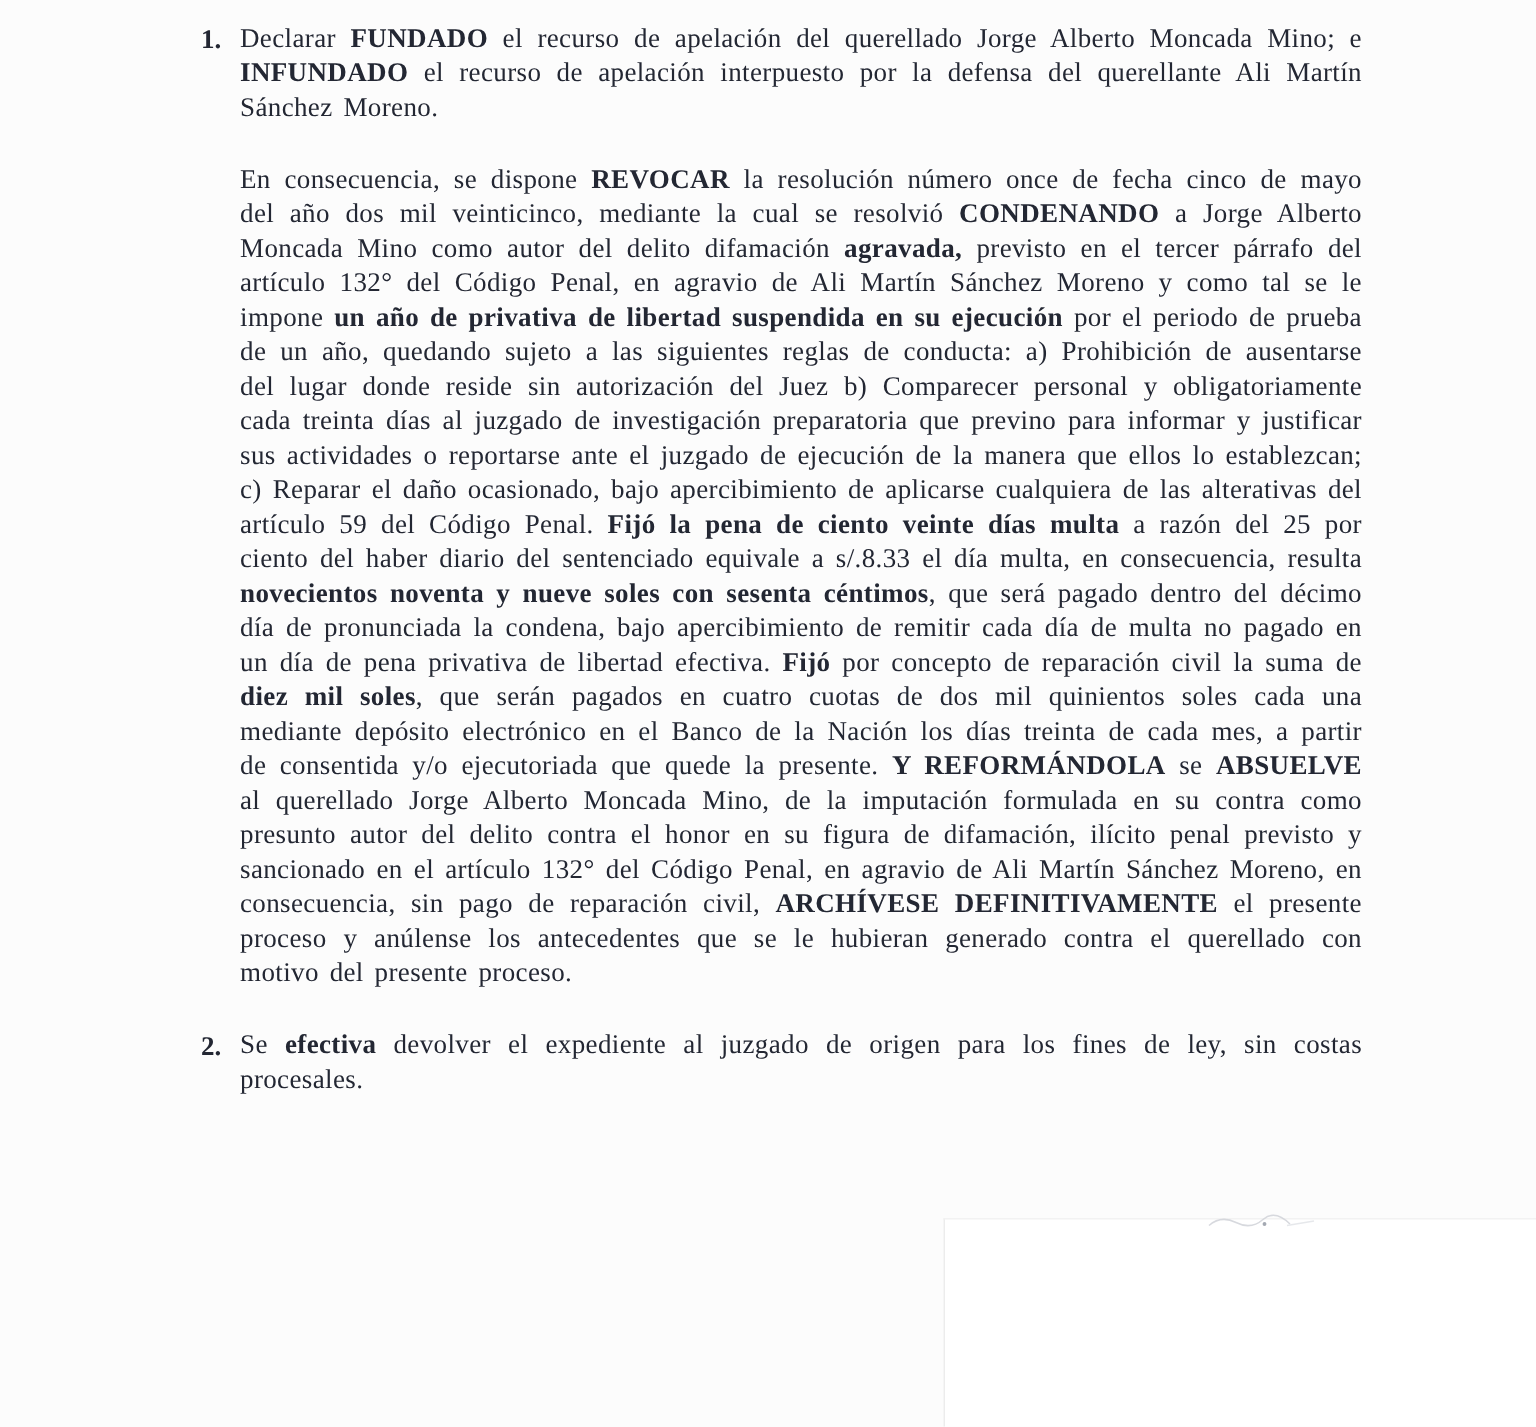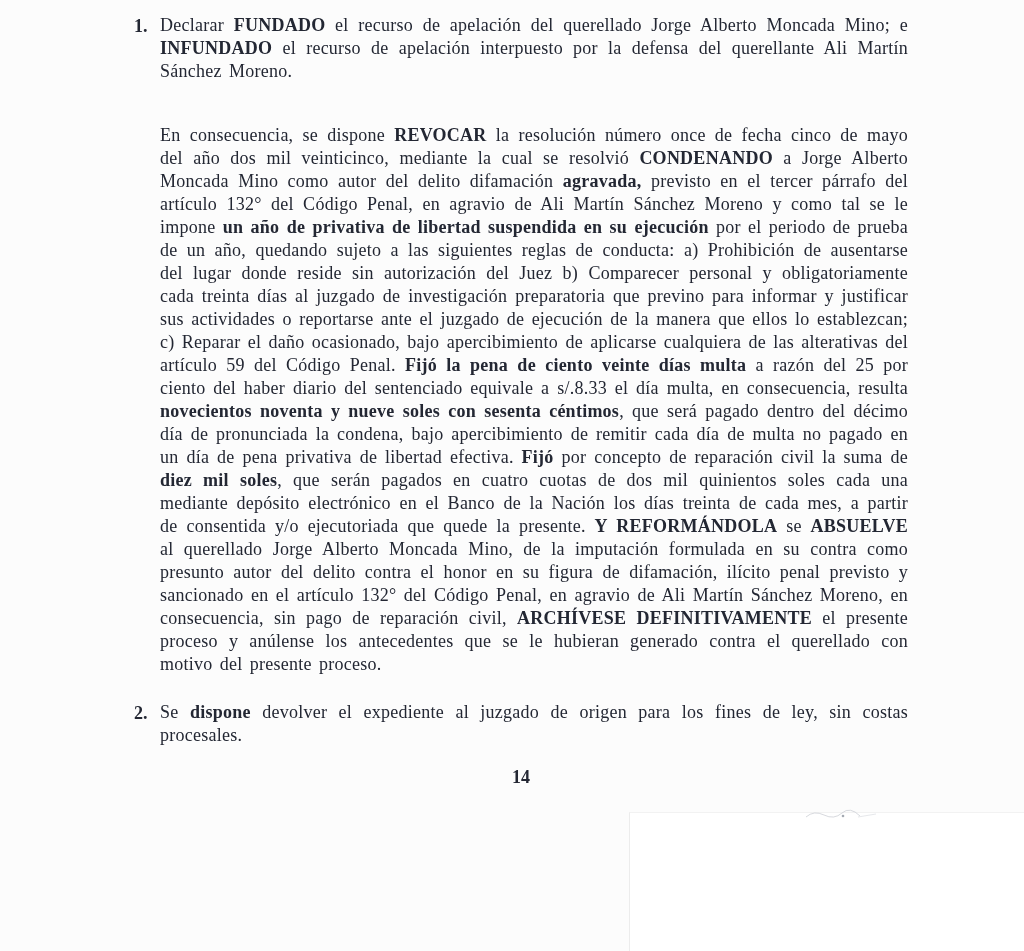--- a/index.html
+++ b/index.html
@@ -25,21 +25,21 @@
     line-height: 25.5px;
   }
   .item-body {
     width: 748px;
     text-align: justify;
     font-size: 18px;
     line-height: 23px;
     letter-spacing: 0.25px;
     word-spacing: 2.5px;
   }
-  .para + .para { margin-top: 41px; font-family: Liberation Serif, serif; }
+  .para + .para { margin-top: 25px; font-family: Liberation Serif, serif; }
   .b { font-weight: 700; }
   .page-number {
     margin-top: 18px;
     width: 774px;
     text-align: center;
     font-weight: 700;
     font-size: 18px;
     line-height: 25px;
   }
   .scan-overlay {
@@ -65,25 +65,24 @@
     <div class="item-number">1.</div>
     <div class="item-body">
       <div class="para"><span>Declarar </span><span class="b">FUNDADO</span><span> el recurso de apelación del querellado Jorge Alberto Moncada Mino; e </span><span class="b">INFUNDADO</span><span> el recurso de apelación interpuesto por la defensa del querellante Ali Martín Sánchez Moreno.</span></div>
       <div class="para"><span>En consecuencia, se dispone </span><span class="b">REVOCAR</span><span> la resolución número once de fecha cinco de mayo del año dos mil veinticinco, mediante la cual se resolvió </span><span class="b">CONDENANDO</span><span> a Jorge Alberto Moncada Mino como autor del delito difamación </span><span class="b">agravada,</span><span> previsto en el tercer párrafo del artículo 132° del Código Penal, en agravio de Ali Martín Sánchez Moreno y como tal se le impone </span><span class="b">un año de privativa de libertad suspendida en su ejecución</span><span> por el periodo de prueba de un año, quedando sujeto a las siguientes reglas de conducta: a) Prohibición de ausentarse del lugar donde reside sin autorización del Juez b) Comparecer personal y obligatoriamente cada treinta días al juzgado de investigación preparatoria que previno para informar y justificar sus actividades o reportarse ante el juzgado de ejecución de la manera que ellos lo establezcan; c) Reparar el daño ocasionado, bajo apercibimiento de aplicarse cualquiera de las alterativas del artículo 59 del Código Penal. </span><span class="b">Fijó la pena de ciento veinte días multa</span><span> a razón del 25 por ciento del haber diario del sentenciado equivale a s/.8.33 el día multa, en consecuencia, resulta </span><span class="b">novecientos noventa y nueve soles con sesenta céntimos</span><span>, que será pagado dentro del décimo día de pronunciada la condena, bajo apercibimiento de remitir cada día de multa no pagado en un día de pena privativa de libertad efectiva. </span><span class="b">Fijó</span><span> por concepto de reparación civil la suma de </span><span class="b">diez mil soles</span><span>, que serán pagados en cuatro cuotas de dos mil quinientos soles cada una mediante depósito electrónico en el Banco de la Nación los días treinta de cada mes, a partir de consentida y/o ejecutoriada que quede la presente. </span><span class="b">Y REFORMÁNDOLA</span><span> se </span><span class="b">ABSUELVE</span><span> al querellado Jorge Alberto Moncada Mino, de la imputación formulada en su contra como presunto autor del delito contra el honor en su figura de difamación, ilícito penal previsto y sancionado en el artículo 132° del Código Penal, en agravio de Ali Martín Sánchez Moreno, en consecuencia, sin pago de reparación civil, </span><span class="b">ARCHÍVESE DEFINITIVAMENTE</span><span> el presente proceso y anúlense los antecedentes que se le hubieran generado contra el querellado con motivo del presente proceso.</span></div>
     </div>
   </div>
 
   <div class="list-item">
     <div class="item-number">2.</div>
     <div class="item-body">
-      <div class="para"><span>Se </span><span class="b">dispone</span><span> devolver el expediente al juzgado de origen para los fines de ley, sin costas procesales.</span></div>
+      <div class="para"><span>Se </span><span class="b">efectiva</span><span> devolver el expediente al juzgado de origen para los fines de ley, sin costas procesales.</span></div>
     </div>
   </div>
 
-  <div class="page-number">14</div>
 
 </div>
 
 <div class="scan-overlay"></div>
 <svg class="scan-squiggle" viewBox="0 0 85 18" width="85" height="18">
   <path d="M6,11 Q14,4 24,9 T42,7 T60,10" fill="none" stroke="#cdd0d6" stroke-width="1" opacity="0.8"></path>
   <path d="M58,11 L76,8" fill="none" stroke="#e0e2e6" stroke-width="1" opacity="0.8"></path>
   <circle cx="43" cy="10" r="1.3" fill="#9aa0aa" opacity="0.9"></circle>
 </svg>
 

